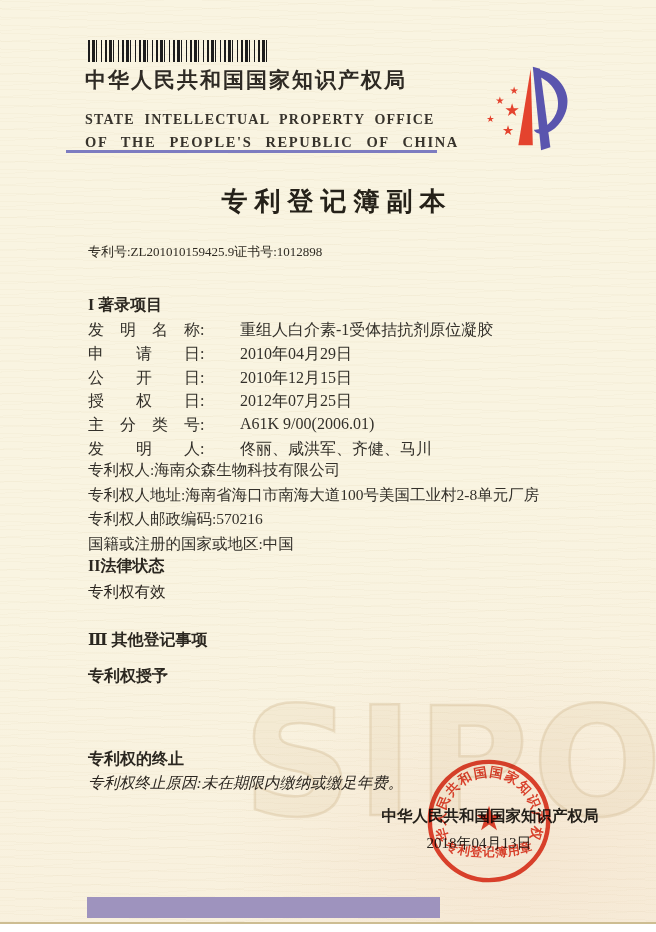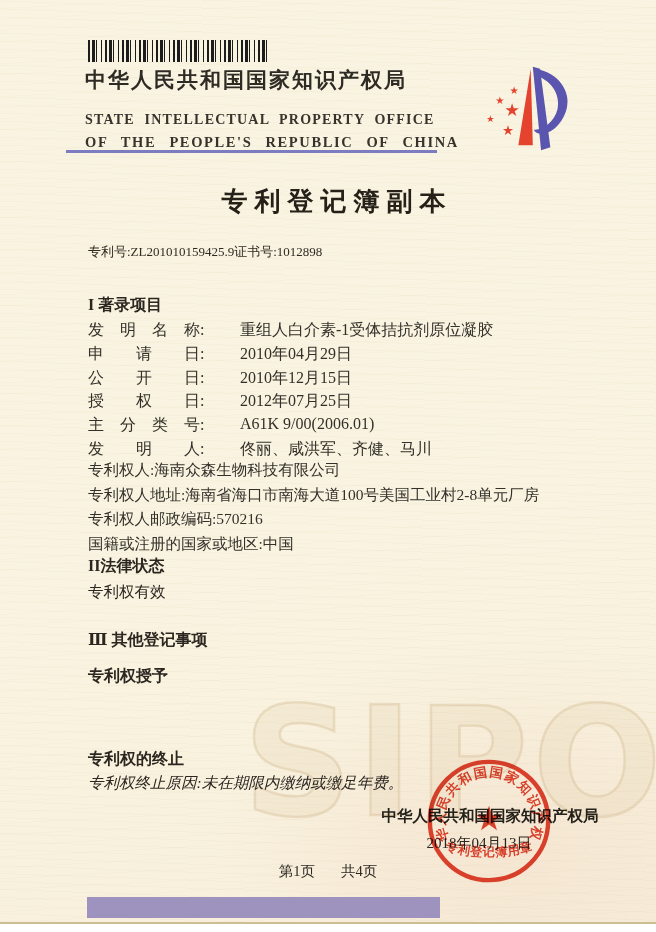--- a/index.html
+++ b/index.html
@@ -144,20 +144,16 @@
     <circle cx="70" cy="70" r="60" fill="none" stroke="#df3823" stroke-width="4.5"></circle>
     <text font-size="13.5" font-weight="bold" fill="#df3823" letter-spacing="1.5">
       <textPath href="#seal-arc" startOffset="50%" text-anchor="middle">中华人民共和国国家知识产权局</textPath>
     </text>
     <text x="70" y="79" font-size="34" text-anchor="middle" fill="#df3823">★</text>
     <text font-size="12.5" font-weight="bold" fill="#df3823" letter-spacing="0.5">
       <textPath href="#seal-bottom-arc" startOffset="50%" text-anchor="middle">专利登记簿用章</textPath>
     </text>
   </svg>
 
-  <div class="abs footer z1">
-    <span>第1页</span>
-    <span>共4页</span>
-  </div>
 
   <div class="abs purple-bar"></div>
 
 </div>
 
 </body></html>

